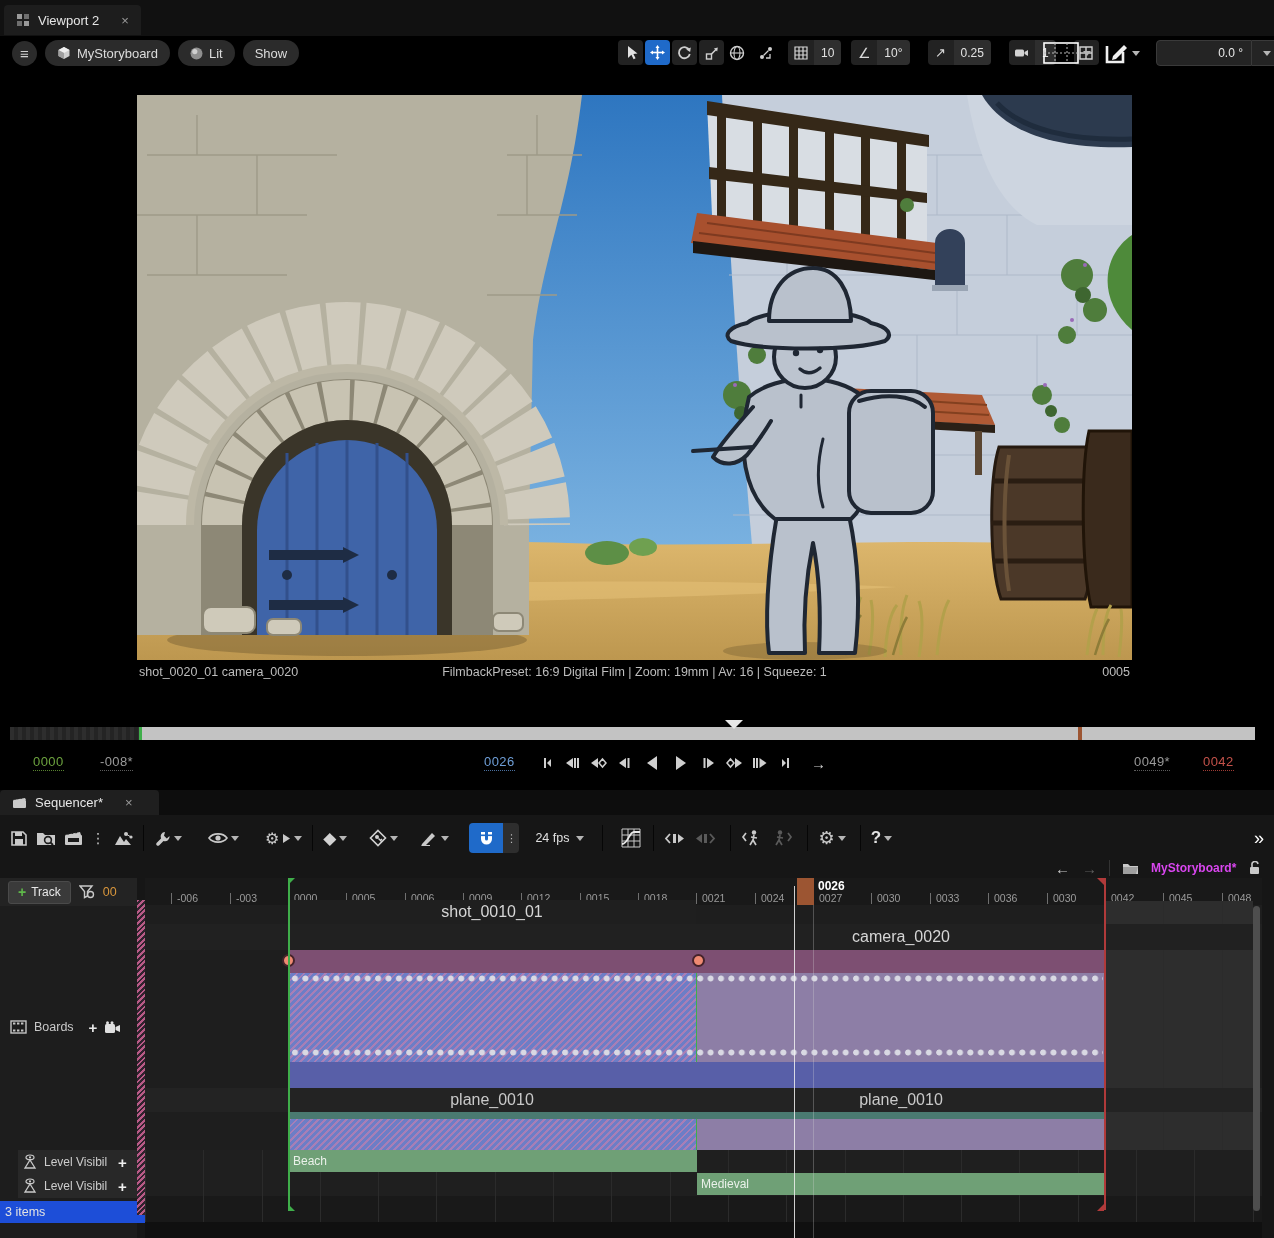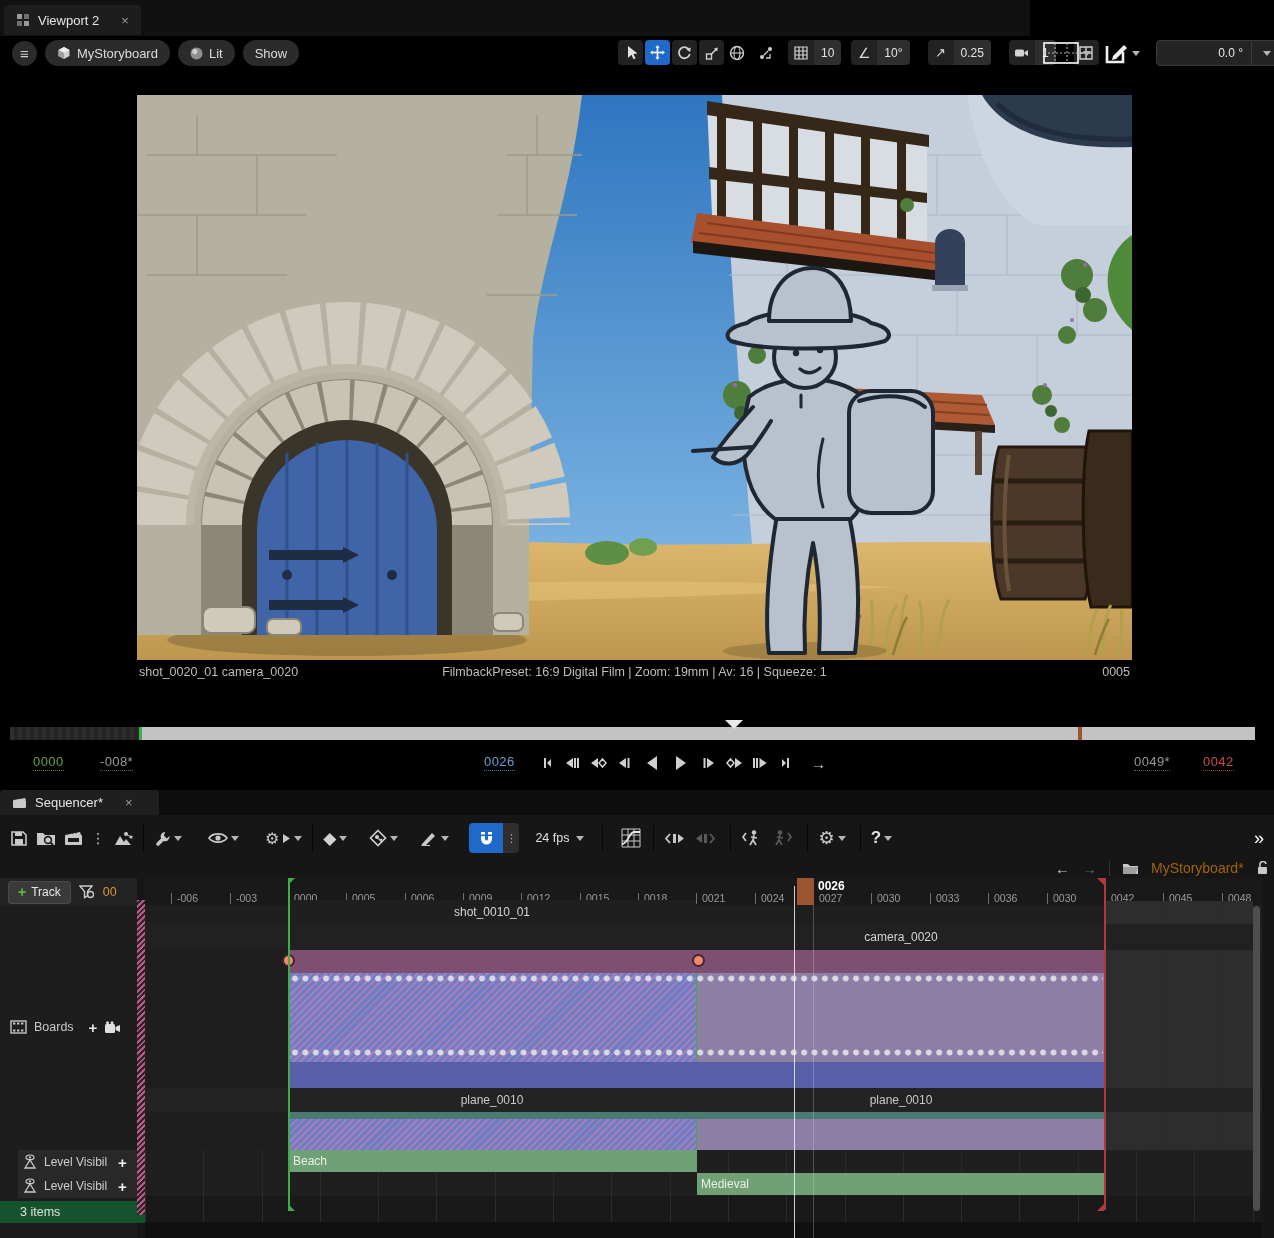--- a/index.html
+++ b/index.html
@@ -23,30 +23,30 @@
   
   .tnum{font-size:13px;letter-spacing:.4px;border-bottom:1px dotted #5c5c5c;padding-bottom:1px}
   .tbtn{width:25px;height:22px;display:flex;align-items:center;justify-content:center}
   
   .sq-ibtn{height:26px;display:flex;align-items:center;justify-content:center;color:#c9c9c9;gap:3px;padding:0 4px}
   .sep{width:1px;height:26px;background:#060606;margin:0 6px}
   .clip{position:absolute;box-sizing:border-box}
   .hatchblue{background:#7383c8;background-image:repeating-linear-gradient(135deg,rgba(219,122,164,.5) 0 2px,rgba(80,100,190,.18) 2px 5px);border-left:1px solid #3fae4a;border-right:1px solid #3fae4a}
   .mauve{background:#8d7ea6}
   .sprocket{position:absolute;height:9px;background-image:radial-gradient(circle at 5px 4.5px,#d9d9e3 2.6px,rgba(0,0,0,0) 3.4px);background-size:10.4px 9px}
-  .rowlabel{position:absolute;font-size:12px;color:#d6d6d6;display:flex;align-items:center;justify-content:center}
+  .rowlabel{position:absolute;font-size:16px;color:#d6d6d6;display:flex;align-items:center;justify-content:center}
   .colgrid{background-image:repeating-linear-gradient(90deg,#2b2b2b 0 1px,transparent 1px 58.3px)}
   .tick{position:absolute;top:15px;width:1px;height:11px;background:#6f6f6f}
   .ticklab{position:absolute;top:14px;font-size:10.5px;color:#9b9b9b;white-space:nowrap}
   svg{display:block}
 </style>
 </head>
 <body>
 
-<div class="abs tabbar" style="left:0;top:0;width:1030px;height:36px">
+<div class="abs tabbar" style="left:0;top:0;width:1274px;height:36px">
   <div class="tab abs" style="left:4px;top:5px">
     <svg width="14" height="14">
         <rect x="1" y="1" width="5" height="5" fill="#9a9a9a"></rect>
         <rect x="8" y="1" width="5" height="5" fill="#6e6e6e"></rect>
         <rect x="1" y="8" width="5" height="5" fill="#6e6e6e"></rect>
         <rect x="8" y="8" width="5" height="5" fill="#9a9a9a"></rect>
       </svg>
     <span>Viewport 2</span>
     <span class="close">×</span>
   </div>
@@ -606,21 +606,21 @@
   </div>
 
   <div class="abs row" style="left:1055px;top:68px;height:20px;gap:12px">
     <span style="color:#c9c9c9;font-size:15px">←</span>
     <span style="color:#5e5e5e;font-size:15px">→</span>
     <span style="width:1px;height:16px;background:#333"></span>
     <svg width="17" height="13">
         <path d="M1 2 H6 L8 4 H16 V12 H1Z" fill="#c9c9c9"></path>
         <path d="M1 5 H16 L14 12 H1Z" fill="#9f9f9f"></path>
       </svg>
-    <span style="color:#a16207;font-size:14px;font-weight:normal">MyStoryboard*</span>
+    <span style="color:#d946ef;font-size:12px;font-weight:bold">MyStoryboard*</span>
     <svg width="13" height="14">
         <rect x="2" y="6" width="9" height="7" rx="1" fill="#c9c9c9"></rect>
         <path d="M4 6 V4 a3 3 0 0 1 6 -1" stroke="#c9c9c9" stroke-width="1.6" fill="none"></path>
       </svg>
   </div>
 
   <div class="abs" style="left:0;top:88px;width:137px;height:360px;background:#1d1d1d">
     <div class="abs row" style="left:0;top:0;width:137px;height:28px;background:#232323;gap:8px;padding-left:8px;box-sizing:border-box">
       <div class="row" style="background:#3a3a3a;border:1px solid #4a4a4a;border-radius:3px;height:21px;padding:0 9px;gap:5px">
         <span style="color:#5fb94a;font-weight:bold;font-size:14px">+</span>
@@ -666,21 +666,21 @@
       <div class="row" style="height:24px;gap:6px;padding-left:4px">
         <svg width="16" height="16">
             <path d="M8 1 C10.5 1 12 2.2 12 3.4 C12 4.6 10.5 5.6 8 5.6 C5.5 5.6 4 4.6 4 3.4 C4 2.2 5.5 1 8 1Z" fill="none" stroke="#c9c9c9" stroke-width="1.2"></path>
             <circle cx="8" cy="3.4" r="1.1" fill="#c9c9c9"></circle>
             <path d="M8 6 L13 14 H3Z" fill="none" stroke="#c9c9c9" stroke-width="1.3"></path>
           </svg>
         <span style="color:#cdcdcd;font-size:12px;width:68px;overflow:hidden;white-space:nowrap">Level Visibil</span>
         <span style="color:#efefef;font-weight:bold;font-size:15px">+</span>
       </div>
     </div>
-    <div class="abs row" style="left:0;top:323px;width:173px;height:22px;background:#14532d;padding-left:20px;box-sizing:border-box">
+    <div class="abs row" style="left:0;top:323px;width:173px;height:22px;background:#1d4ed8;padding-left:5px;box-sizing:border-box">
       <span style="color:#e2e2e2;font-size:12.5px">3 items</span>
     </div>
   </div>
 
   <div class="abs" style="left:137px;top:110px;width:8px;height:315px;background:repeating-linear-gradient(135deg,#b85a86 0 2px,#31222e 2px 4px)"></div>
 
   <div class="abs" style="left:145px;top:88px;width:1117px;height:360px;background:#1e1e1e;overflow:hidden">
 
     <div class="abs" style="left:0;top:0;width:1117px;height:27px;background:#191919">
       <div class="tick" style="left:26px"></div>

